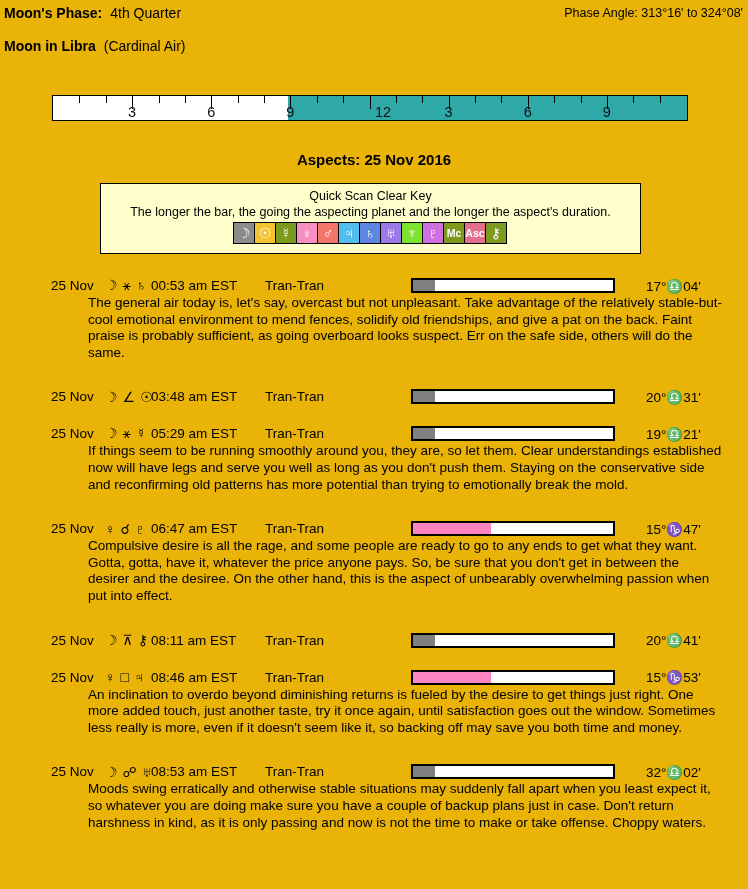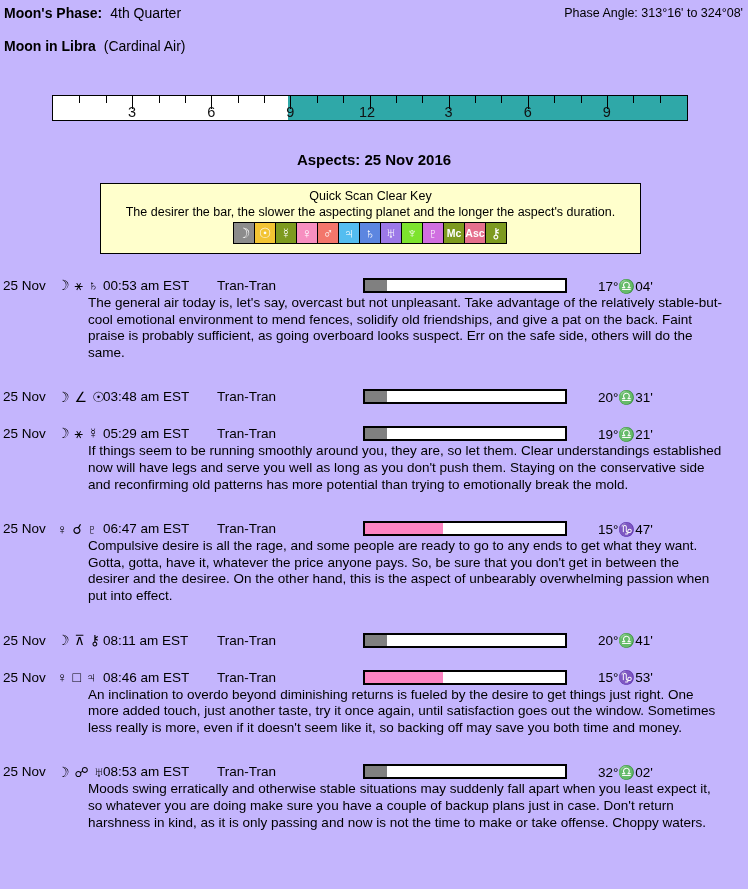--- a/index.html
+++ b/index.html
@@ -1,17 +1,17 @@
 <!DOCTYPE html>
 <html><head>
 <meta charset="utf-8">
 <style>
   html,body{margin:0;padding:0;background:#fff;}
   .page{
-    position:relative;width:748px;height:889px;background:#c4b5fd;color:#000;
+    position:relative;width:748px;height:889px;background:#eab308;color:#000;
     font-family:"Liberation Sans",sans-serif;font-size:13.5px;overflow:hidden;
   }
   
   .hdr-line{position:absolute;left:4px;white-space:nowrap;font-size:14px;}
   .hdr-line b{font-weight:bold;}
   .hdr-val{margin-left:8px;font-weight:normal;}
   #phase-angle{position:absolute;right:5px;top:6px;font-size:12.5px;white-space:nowrap;}
   
   #ruler{position:absolute;left:52px;top:95px;width:636px;height:26px;border:1.5px solid #000;background:#fff;box-sizing:border-box;}
   #ruler .shade{position:absolute;top:0;bottom:0;right:0;}
@@ -23,21 +23,21 @@
   #aspects-title{position:absolute;top:151px;left:0;width:100%;text-align:center;font-weight:bold;font-size:15px;}
   
   #key-box{position:absolute;left:100px;top:183px;width:541px;height:71px;border:1px solid #000;background:#ffffcc;text-align:center;box-sizing:border-box;padding-top:5px;}
   #key-box .k-title{font-size:12.5px;}
   #key-box .k-sub{font-size:12.5px;margin-top:2px;}
   #key-icons{display:flex;justify-content:center;margin-top:3px;}
   .key-icon{width:20px;height:20px;border:1px solid #000;margin-left:-1px;display:flex;align-items:center;justify-content:center;color:#fff;font-size:14px;line-height:20px;}
   .key-icon.txt{font-size:10.5px;font-weight:bold;}
   
   #aspect-list{position:absolute;left:0;top:277px;width:748px;}
-  .aspect-line{display:flex;align-items:center;height:17px;padding-left:3px;font-size:13.5px;white-space:nowrap;}
+  .aspect-line{display:flex;align-items:center;height:17px;padding-left:3px;font-size:13.5px;white-space:nowrap;margin-left:48px;}
   .a-date{width:54px;}
   .a-glyphs{width:46px;display:flex;gap:5px;font-size:14px;}
   .a-time{width:114px;}
   .a-type{width:146px;}
   .a-bar{width:204px;height:15px;border:2px solid #000;box-sizing:border-box;background:#fff;position:relative;}
   .a-fill{position:absolute;left:0;top:0;bottom:0;}
   .a-degree{margin-left:31px;}
   .a-text{margin:1px 25px 0 88px;font-size:13.5px;line-height:16.6px;}
   .aspect-block{margin-bottom:20px;}
   .aspect-block.has-text{margin-bottom:27px;}
@@ -80,31 +80,31 @@
       <div class="tick small" style="left: 448.375px;"></div>
       <div class="tick big" style="left: 474.75px;"></div>
       <div class="tick small" style="left: 501.125px;"></div>
       <div class="tick small" style="left: 527.5px;"></div>
       <div class="tick big" style="left: 553.875px;"></div>
       <div class="tick small" style="left: 580.25px;"></div>
       <div class="tick small" style="left: 606.625px;"></div>
       <div class="rlabel" style="left: 79.125px;">3</div>
       <div class="rlabel" style="left: 158.25px;">6</div>
       <div class="rlabel" style="left: 237.375px;">9</div>
-      <div class="rlabel" style="left: 314px;">12</div>
+      <div class="rlabel" style="left: 330px;">12</div>
       <div class="rlabel" style="left: 395.625px;">3</div>
       <div class="rlabel" style="left: 474.75px;">6</div>
       <div class="rlabel" style="left: 553.875px;">9</div>
     </div>
 
   <div id="aspects-title">Aspects: 25 Nov 2016</div>
 
   <div id="key-box">
     <div class="k-title">Quick Scan Clear Key</div>
-    <div class="k-sub">The desirer the bar, the slower the aspecting planet and the longer the aspect's duration.</div>
+    <div class="k-sub">The longer the bar, the going the aspecting planet and the longer the aspect's duration.</div>
     <div id="key-icons">
         <div class="key-icon" style="background: rgb(140, 140, 140);">☽</div>
         <div class="key-icon" style="background: rgb(242, 196, 51);">☉</div>
         <div class="key-icon" style="background: rgb(125, 154, 31);">☿</div>
         <div class="key-icon" style="background: rgb(247, 143, 192);">♀</div>
         <div class="key-icon" style="background: rgb(243, 118, 107);">♂</div>
         <div class="key-icon" style="background: rgb(84, 189, 240);">♃</div>
         <div class="key-icon" style="background: rgb(92, 134, 224);">♄</div>
         <div class="key-icon" style="background: rgb(156, 121, 232);">♅</div>
         <div class="key-icon" style="background: rgb(125, 227, 46);">♆</div>

